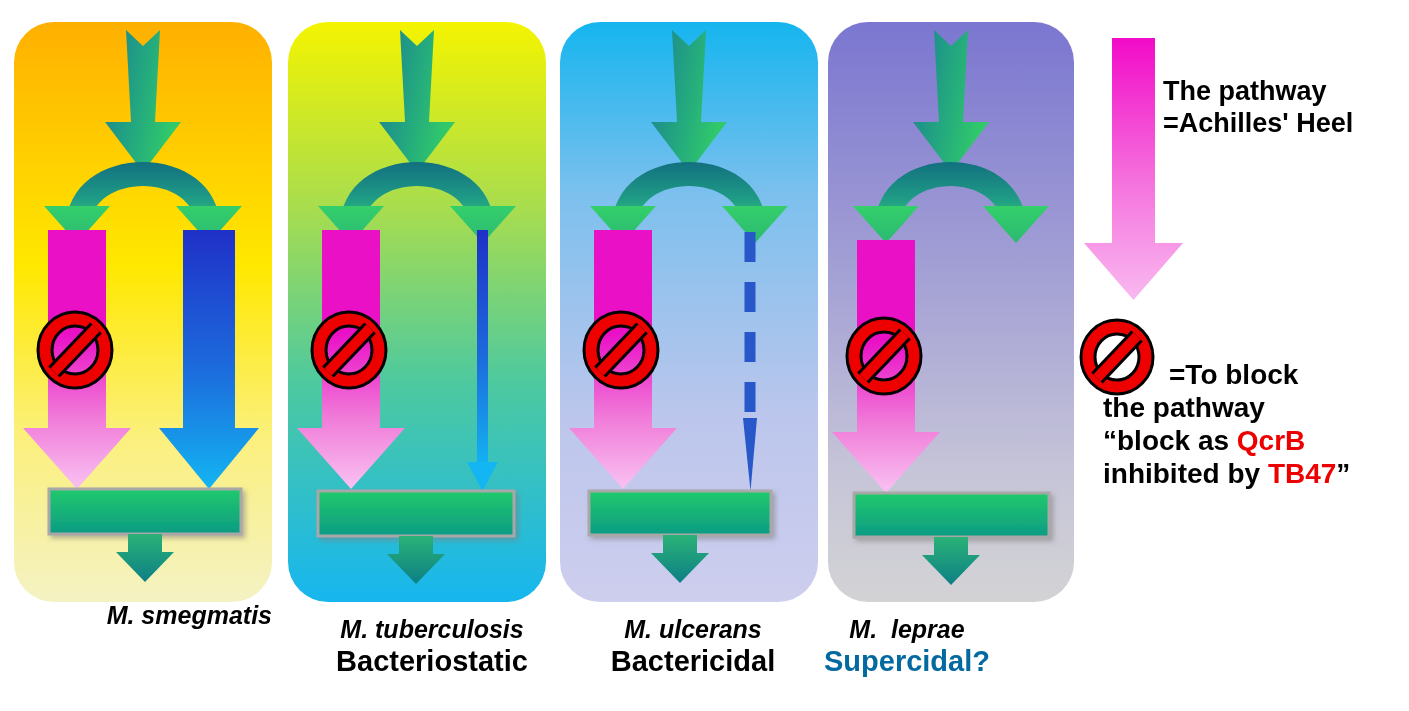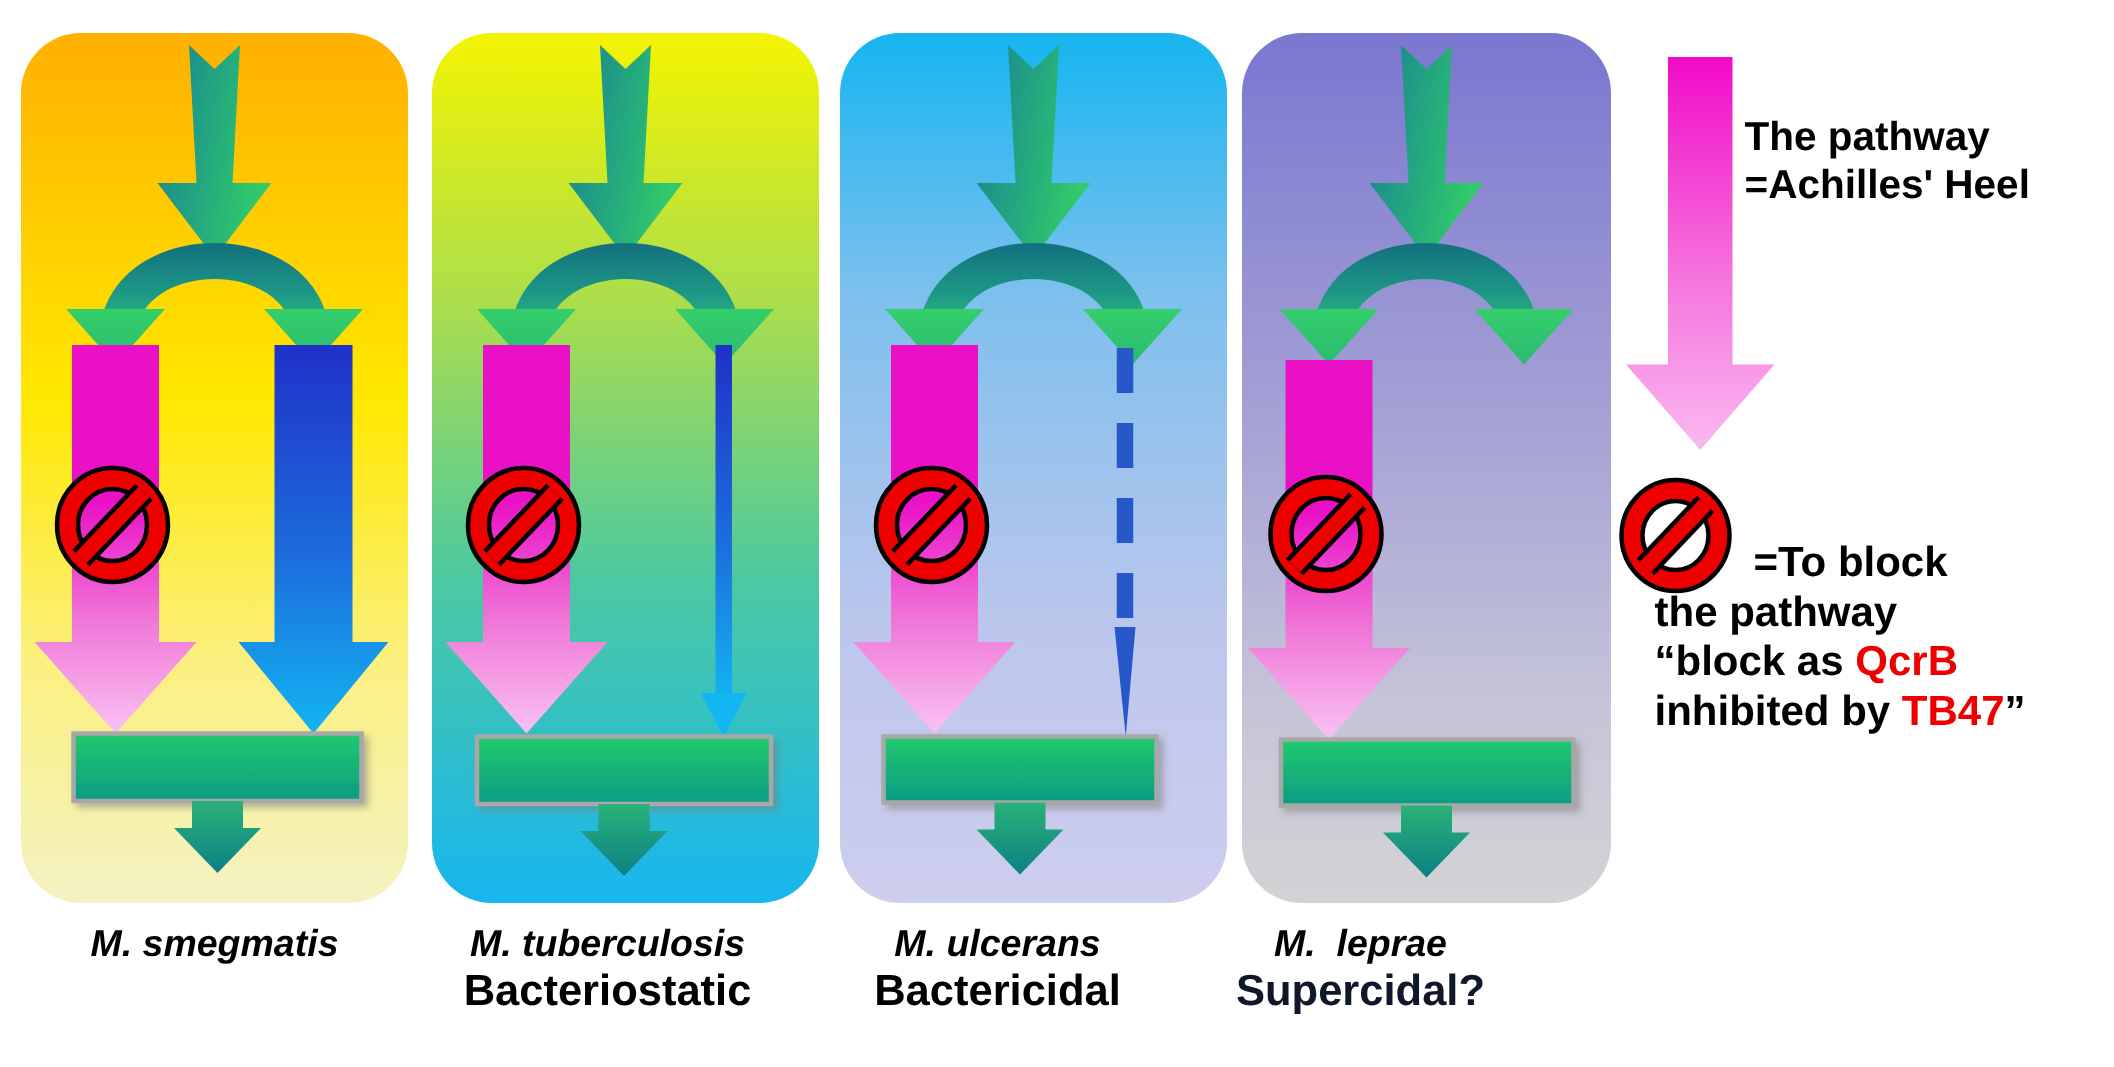--- a/index.html
+++ b/index.html
@@ -36,21 +36,21 @@
     font-weight: bold;
     font-size: 25px;
     white-space: pre;
   }
   .caption .effect {
     display: block;
     font-weight: bold;
     font-size: 29px;
     margin-top: 4px;
   }
-  .effect.red { color: #0f172a; }
+  .effect.red { color: #0369a1; }
   .legend-text {
     position: absolute;
     color: #000000;
     font-weight: bold;
     line-height: 1.18;
   }
   #legend-pathway-text {
     left: 1163px;
     top: 76px;
     font-size: 27px;
@@ -292,30 +292,30 @@
     </g>
 
     <g transform="translate(1117,357)">
       <ellipse cx="0" cy="0" rx="29" ry="30" fill="none" stroke="#000000" stroke-width="17"></ellipse>
       <ellipse cx="0" cy="0" rx="29" ry="30" fill="none" stroke="#ee0000" stroke-width="11"></ellipse>
       <line x1="-20" y1="21" x2="20" y2="-21" stroke="#000000" stroke-width="16"></line>
       <line x1="-20" y1="21" x2="20" y2="-21" stroke="#ee0000" stroke-width="10"></line>
     </g>
   </svg>
 
-  <div class="caption" style="left:14px; top:616px; width:258px;">
+  <div class="caption" style="left:14px; top:602px; width:258px;text-align:right;">
     <span class="species">M. smegmatis</span>
   </div>
 
-  <div class="caption" style="left:276px; top:616px; width:258px;">
+  <div class="caption" style="left:303px; top:616px; width:258px;">
     <span class="species">M. tuberculosis</span>
     <span class="effect">Bacteriostatic</span>
   </div>
 
-  <div class="caption" style="left:536px; top:616px; width:258px;">
+  <div class="caption" style="left:564px; top:616px; width:258px;">
     <span class="species">M. ulcerans</span>
     <span class="effect">Bactericidal</span>
   </div>
 
   <div class="caption" style="left:784px; top:616px; width:246px;">
     <span class="species">M.  leprae</span>
     <span class="effect red">Supercidal?</span>
   </div>
 
   <div class="legend-text" id="legend-pathway-text">The pathway

